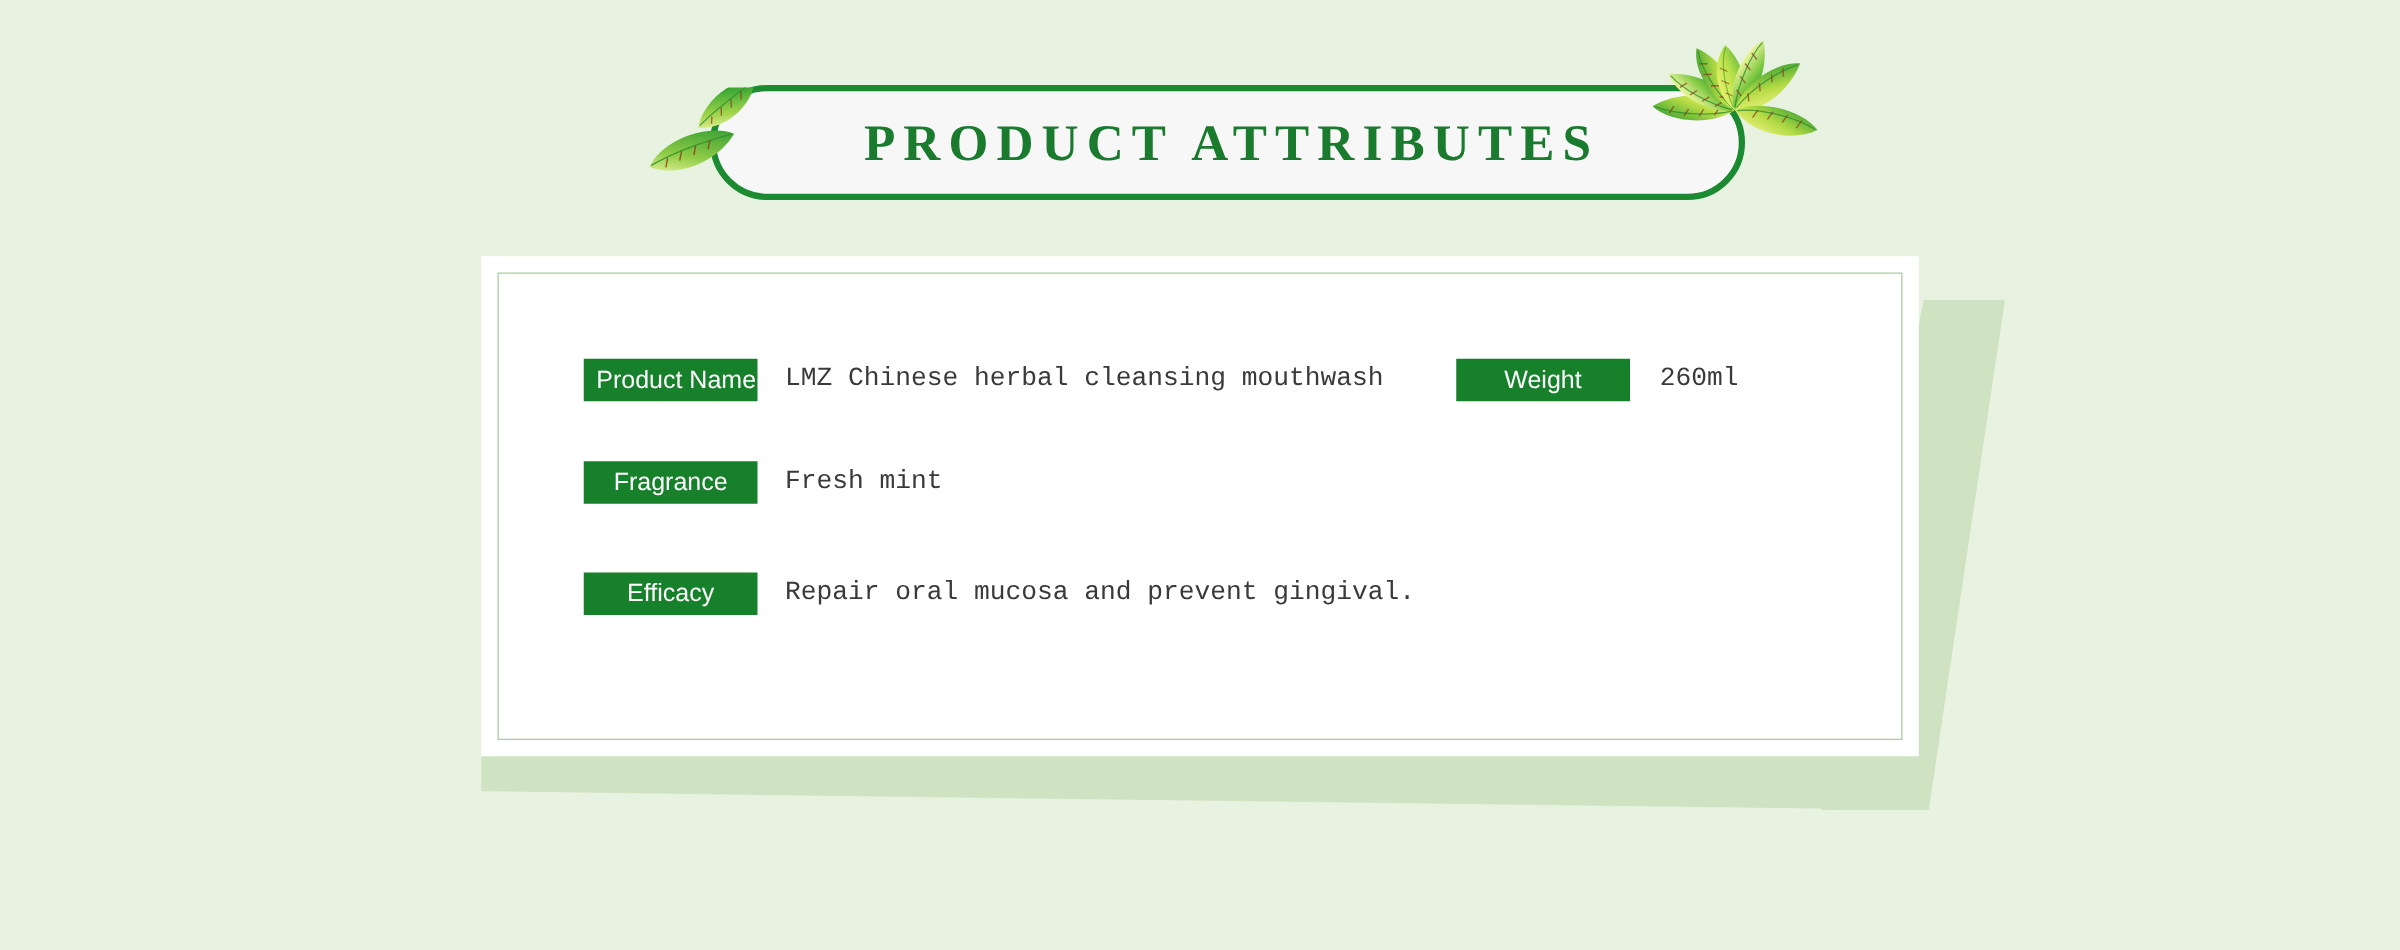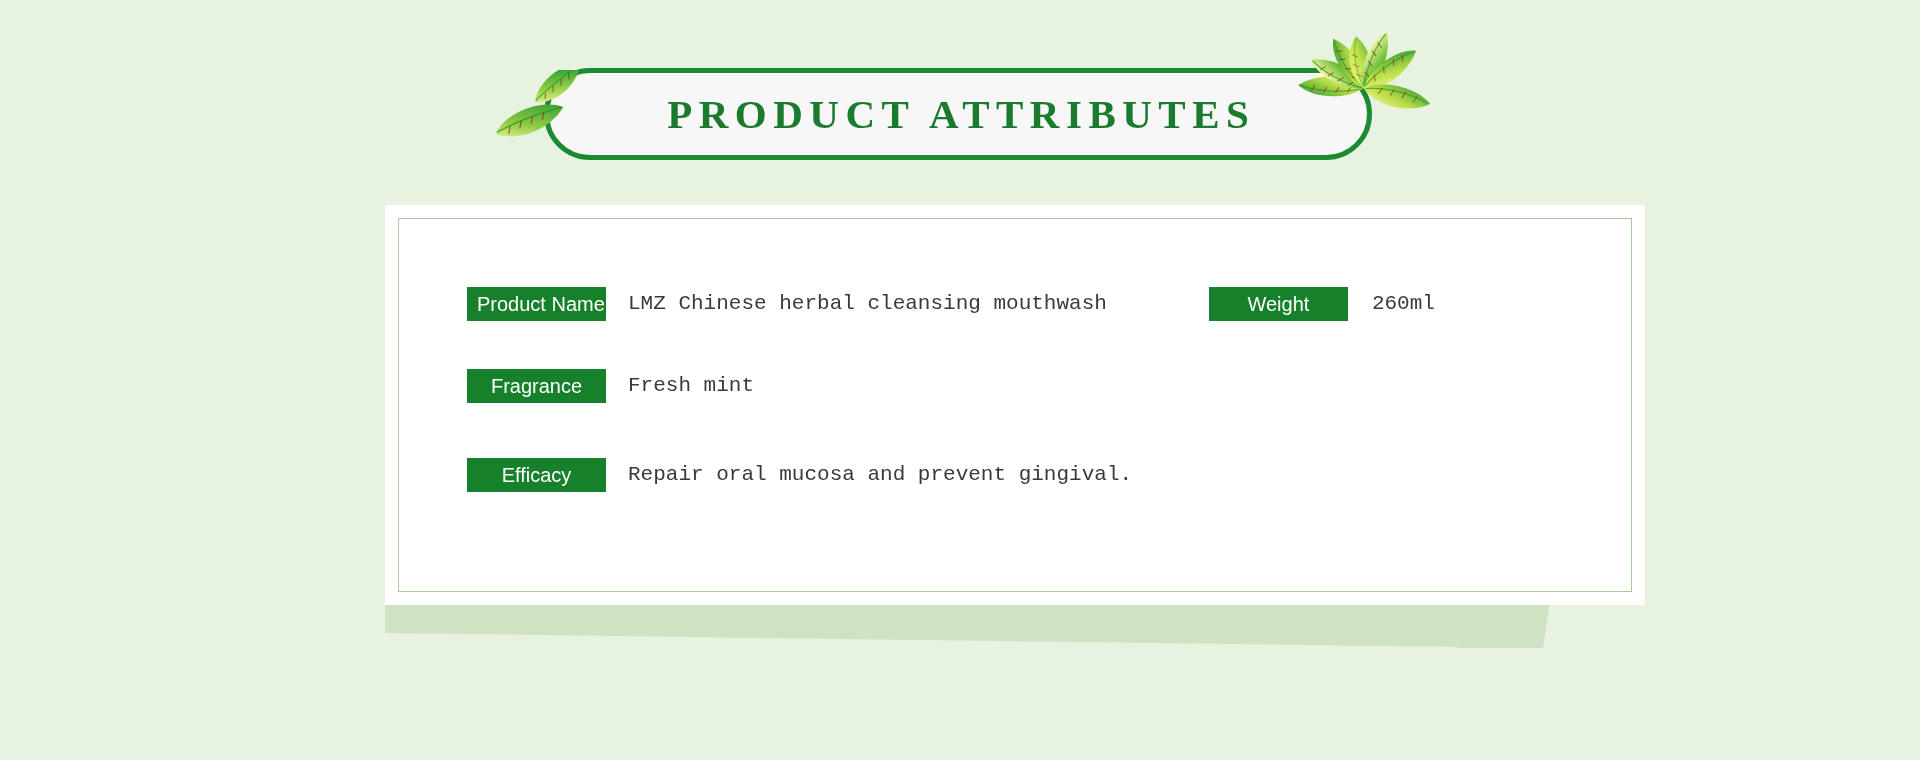--- a/index.html
+++ b/index.html
@@ -18,21 +18,21 @@
   #page {
     position: relative;
     width: 1920px;
     height: 760px;
     background: #e8f2e1;
   }
 
   
   .banner-wrap {
     position: absolute;
-    left: 482px;
+    left: 506px;
     top: 22px;
     width: 960px;
     height: 160px;
   }
 
   .banner-pill {
     position: absolute;
     left: 62px;
     top: 46px;
     width: 828px;
@@ -86,21 +86,21 @@
     top: 0;
     width: 1920px;
     height: 760px;
     pointer-events: none;
   }
 
   .card {
     position: absolute;
     left: 385px;
     top: 205px;
-    width: 1260px;
+    width: 1150px;
     height: 400px;
     background: #ffffff;
   }
 
   .card-inner {
     position: absolute;
     left: 13px;
     top: 13px;
     right: 13px;
     bottom: 13px;
@@ -145,21 +145,21 @@
 
   .attr-value {
     color: #3a3a3a;
     font-size: 21px;
     font-family: Liberation Mono, monospace;
     margin-left: 22px;
     line-height: 34px;
   }
 
   .attr-pair-2 {
-    margin-left: 102px;
+    margin-left: 58px;
     display: flex;
     align-items: center;
   }
   .attr-pair-2 .attr-value { margin-left: 24px; }
 </style>
 </head>
 <body>
 
 <div id="page">
 

